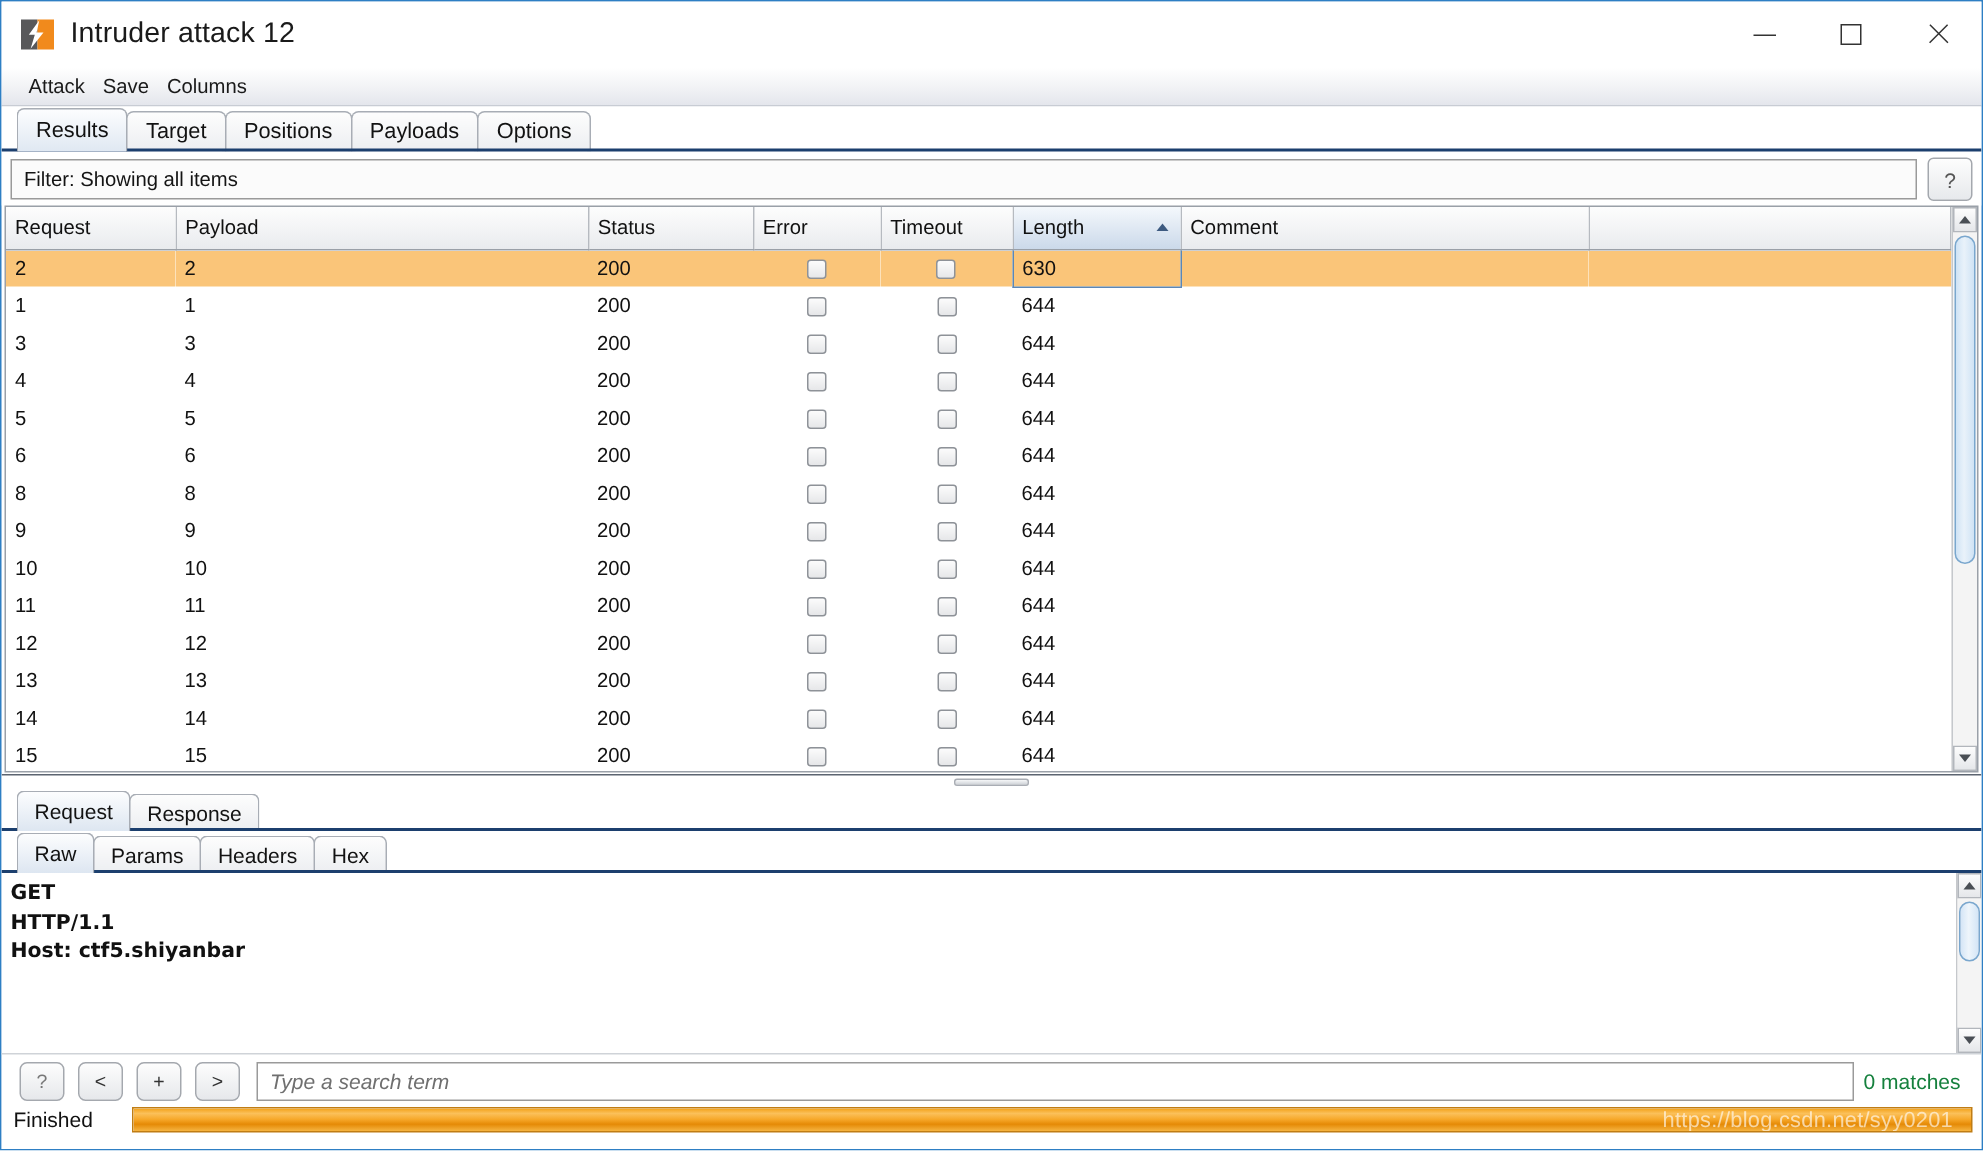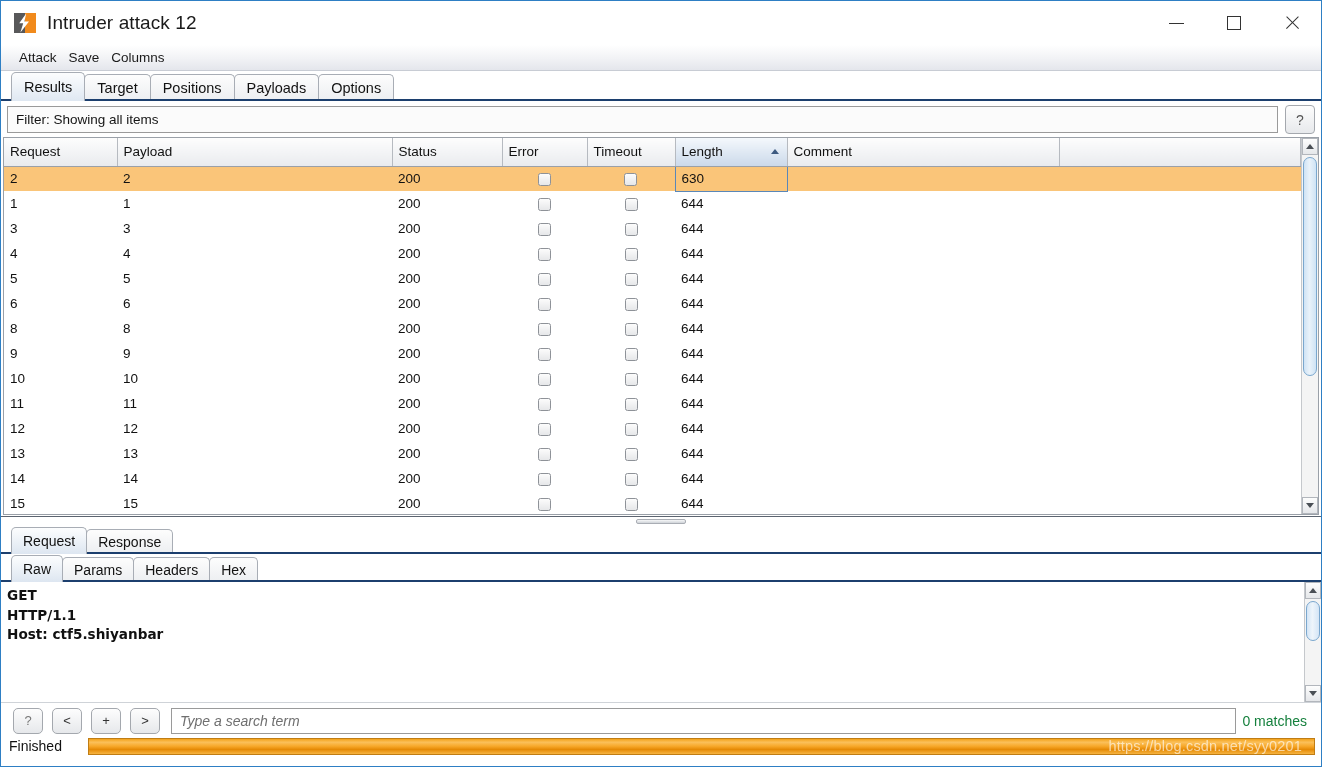--- a/index.html
+++ b/index.html
@@ -399,21 +399,21 @@
     color: #15803d;
     padding-right: 8px;
     font-style: normal;
   }
 
   
   .statusbar {
     flex: 0 0 28px;
     height: 28px;
     display: flex;
-    align-items: center;
+    align-items: flex-start;
     padding: 0 6px 12px 8px;
     background: #ffffff;
     position: relative;
     gap: 16px;
   }
   .status-label {
     font-size: 14px;
     color: #111;
     flex: 0 0 auto;
     margin-right: 10px;

